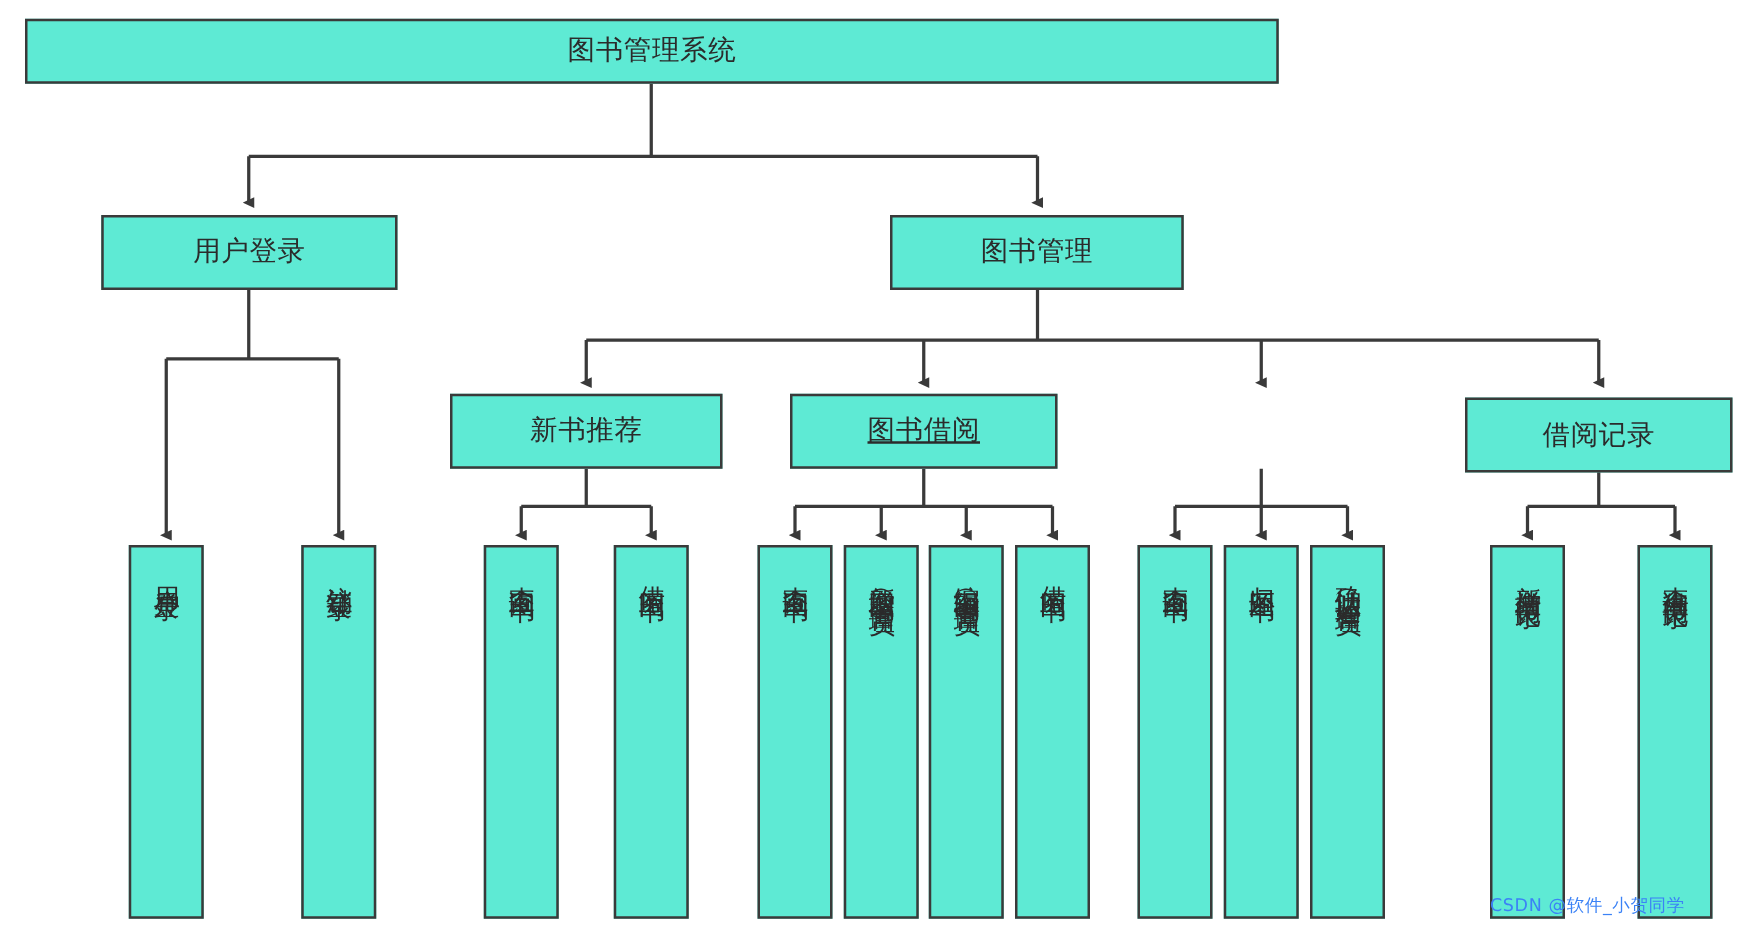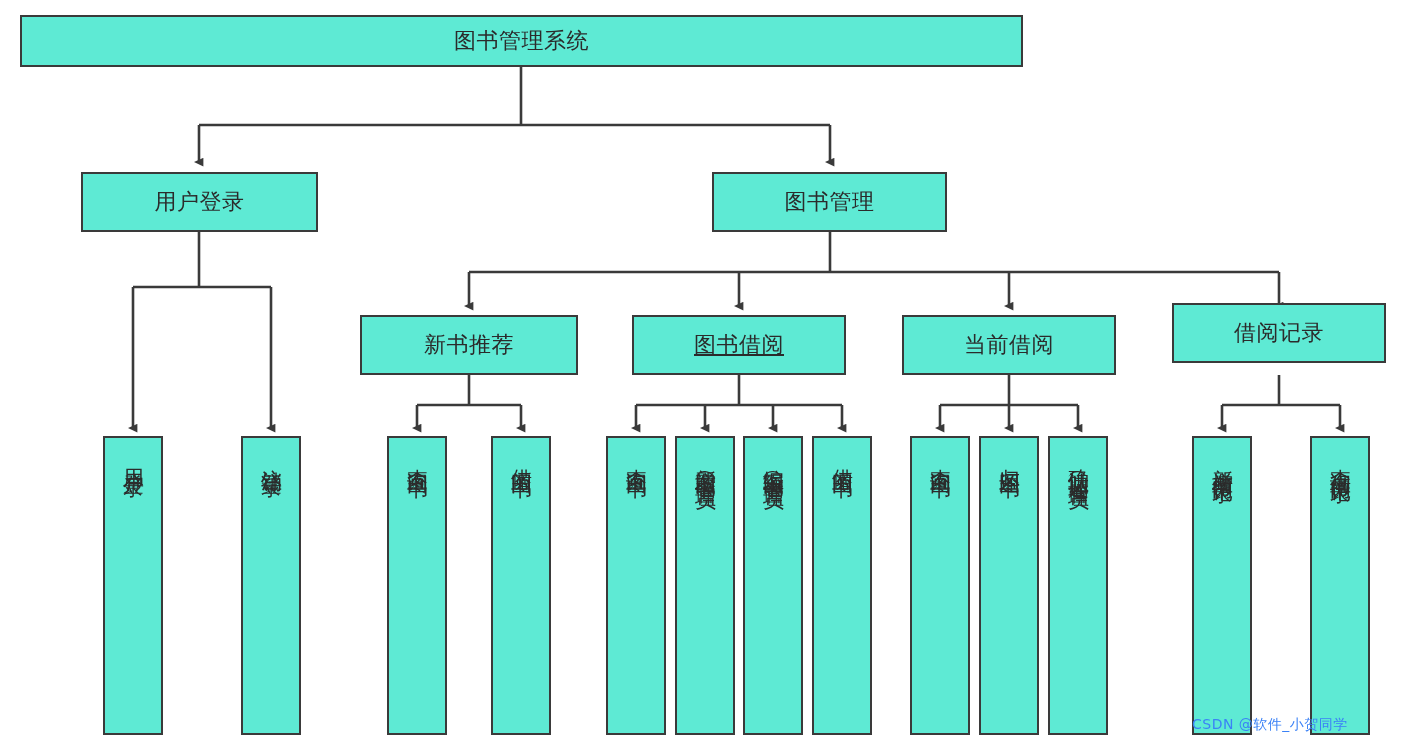--- a/index.html
+++ b/index.html
@@ -127,24 +127,21 @@
   <div class="node horiz" style="left:712px; top:172px; width:235px; height:60px;">
     <span class="label">图书管理</span>
   </div>
 
   <div class="node horiz" style="left:360px; top:315px; width:218px; height:60px;">
     <span class="label">新书推荐</span>
   </div>
   <div class="node horiz" style="left:632px; top:315px; width:214px; height:60px;text-decoration:underline;">
     <span class="label">图书借阅</span>
   </div>
-  <div class="node horiz" style="left:902px; top:315px; width:214px; height:60px;">
-    <span class="label">当前借阅</span>
-  </div>
-  <div class="node horiz" style="left:1172px; top:303px; width:214px; height:60px;font-family:Liberation Serif, serif;">
+  <div class="node horiz" style="left:1172px; top:318px; width:214px; height:60px;font-family:Liberation Serif, serif;">
     <span class="label">借阅记录</span>
   </div>
 
   <div class="node vert" style="left:103px; top:436px; width:60px; height:299px;">
     <span class="label">用户登录</span>
   </div>
   <div class="node vert" style="left:241px; top:436px; width:60px; height:299px;">
     <span class="label">注销登录</span>
   </div>
 

